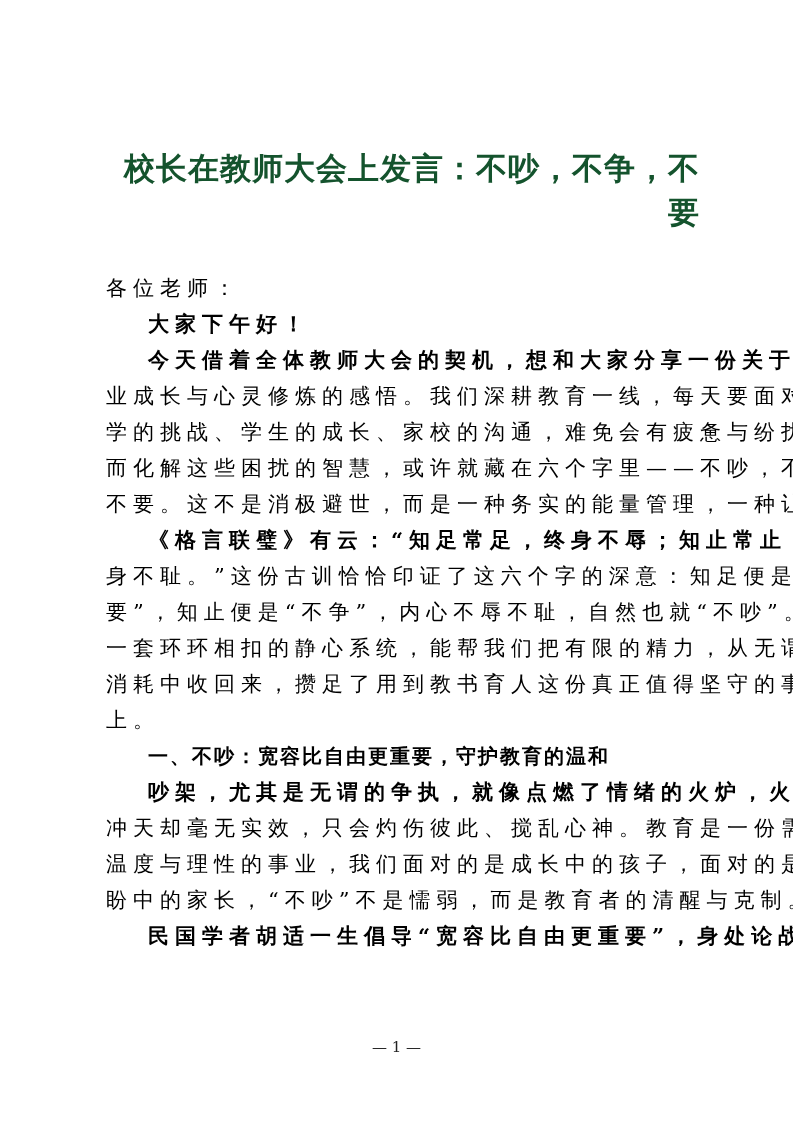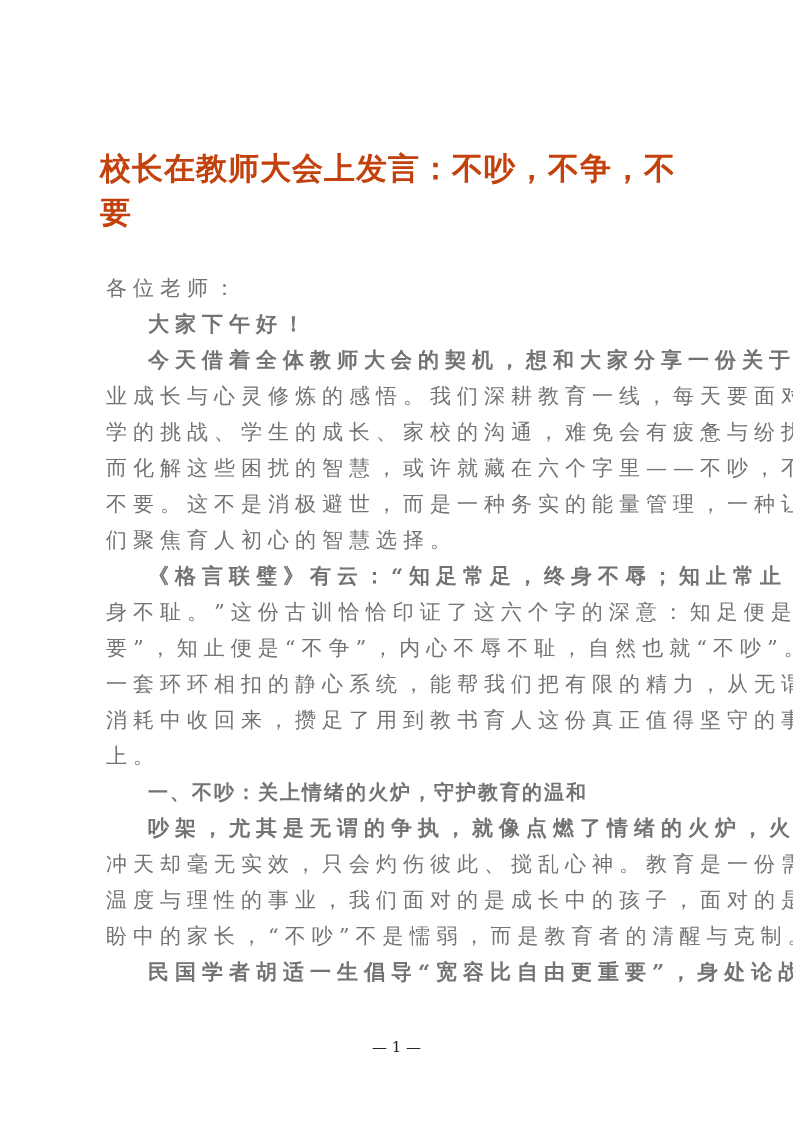--- a/index.html
+++ b/index.html
@@ -1,27 +1,27 @@
 <!DOCTYPE html>
 <html><head>
   <meta charset="utf-8">
   <style>
     html, body { margin: 0; padding: 0; background: #ffffff; }
     body { width: 793px; height: 1122px; position: relative; overflow: hidden; }
     .page { position: absolute; left: 0; top: 0; width: 793px; height: 1122px; background: #ffffff; }
     .title {
       position: absolute; left: 100px; width: 600px; top: 146px;
       font-family: "DejaVu Sans", sans-serif; font-weight: bold;
-      font-size: 31px; line-height: 44px; color: #c2410c; text-align: left;
+      font-size: 31px; line-height: 44px; color: #14532d; text-align: right;
       letter-spacing: 1px;
     }
     .body-lines { position: absolute; left: 106px; top: 270px; width: 586px; }
     .line {
       display: block; height: 36px; line-height: 36px;
-      font-family: "DejaVu Serif", serif; font-size: 21px; color: #737373;
+      font-family: "DejaVu Serif", serif; font-size: 21px; color: #000000;
       text-align: justify; text-align-last: justify; white-space: nowrap;
       letter-spacing: 6px;
     }
     .line.last { text-align-last: left; }
     .line.indent { padding-left: 42px; font-weight: bold; }
     .line.heading { font-family: "DejaVu Sans", sans-serif; font-weight: bold; font-size: 20px; letter-spacing: 2px; }
     .footer {
       position: absolute; left: 0; width: 793px; top: 1038px; text-align: center;
       font-family: "DejaVu Serif", serif; font-size: 15px; color: #222;
     }
@@ -36,28 +36,27 @@
   </div>
 
   <div class="body-lines" id="body-lines">
       <span class="line last">各位老师：</span>
       <span class="line indent last">大家下午好！</span>
       <span class="line indent">今天借着全体教师大会的契机，想和大家分享一份关于职</span>
       <span class="line">业成长与心灵修炼的感悟。我们深耕教育一线，每天要面对教</span>
       <span class="line">学的挑战、学生的成长、家校的沟通，难免会有疲惫与纷扰。</span>
       <span class="line">而化解这些困扰的智慧，或许就藏在六个字里——不吵，不争，</span>
       <span class="line">不要。这不是消极避世，而是一种务实的能量管理，一种让我</span>
-      <span class="line last">们聚焦育人初心的智慧选择。</span>
       <span class="line indent">《格言联璧》有云：“知足常足，终身不辱；知止常止，终</span>
       <span class="line">身不耻。”这份古训恰恰印证了这六个字的深意：知足便是“不</span>
       <span class="line">要”，知止便是“不争”，内心不辱不耻，自然也就“不吵”。这是</span>
       <span class="line">一套环环相扣的静心系统，能帮我们把有限的精力，从无谓的</span>
       <span class="line">消耗中收回来，攒足了用到教书育人这份真正值得坚守的事业</span>
       <span class="line last">上。</span>
-      <span class="line indent last heading">一、不吵：关上情绪的火炉，守护教育的温和</span>
+      <span class="line indent last heading">一、不吵：宽容比自由更重要，守护教育的温和</span>
       <span class="line indent">吵架，尤其是无谓的争执，就像点燃了情绪的火炉，火光</span>
       <span class="line">冲天却毫无实效，只会灼伤彼此、搅乱心神。教育是一份需要</span>
       <span class="line">温度与理性的事业，我们面对的是成长中的孩子，面对的是期</span>
       <span class="line">盼中的家长，“不吵”不是懦弱，而是教育者的清醒与克制。</span>
       <span class="line indent">民国学者胡适一生倡导“宽容比自由更重要”，身处论战不</span>
     </div>
 
   <div class="footer">— 1 —</div>
 </div>
 

